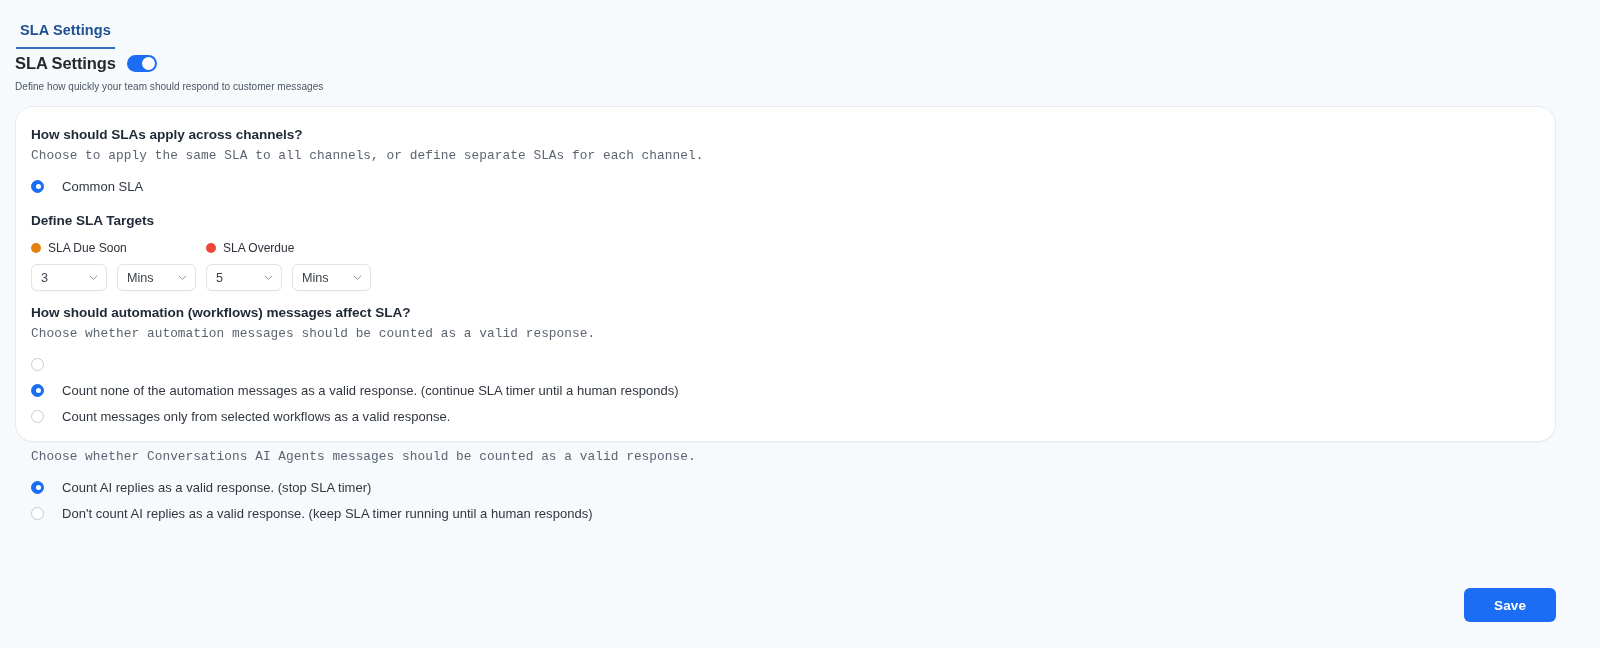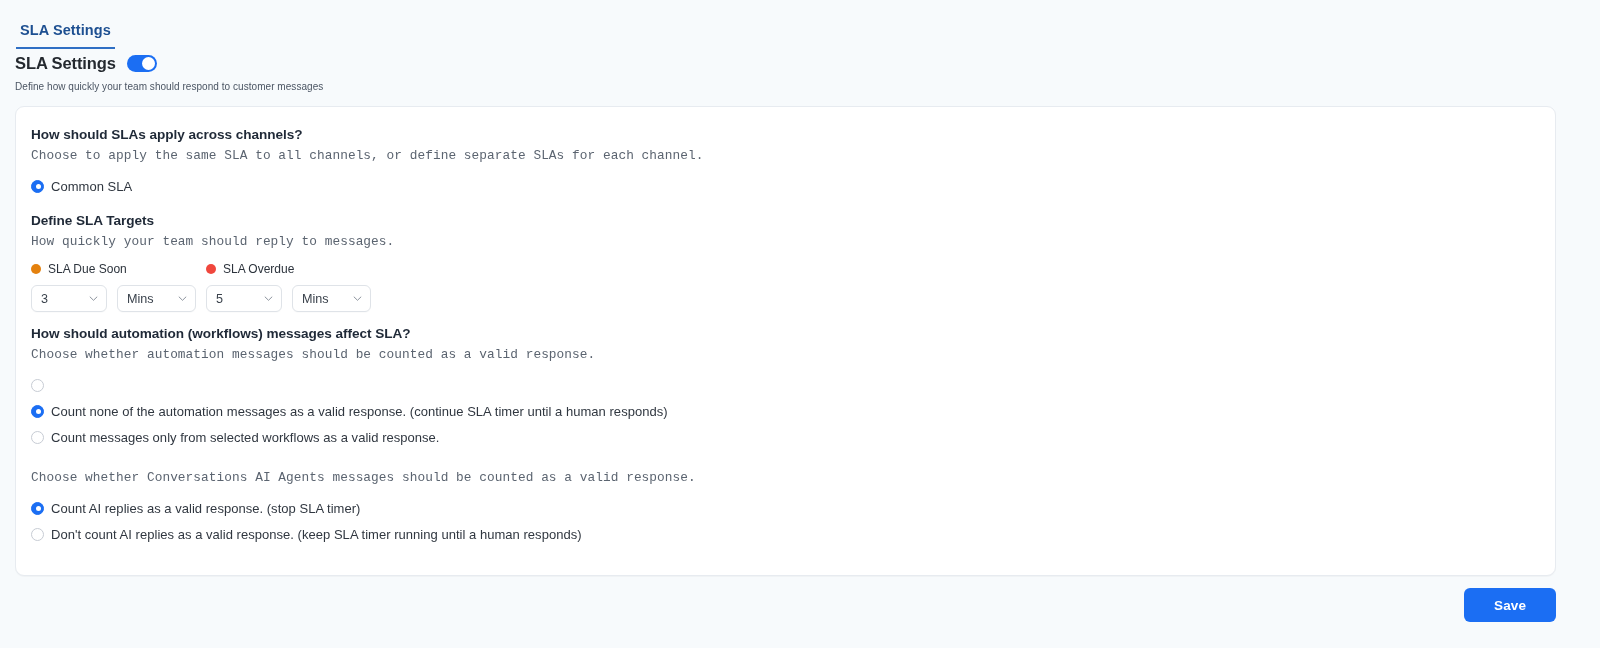--- a/index.html
+++ b/index.html
@@ -65,24 +65,24 @@
     font-size: 10px;
     color: #4b5563;
     letter-spacing: 0.05px;
   }
 
   
   .card {
     position: absolute;
     left: 15px; top: 106px;
     width: 1541px;
-    height: 470px;
+    height: 336px;
     background: #ffffff;
     border: 1px solid #e7ebf0;
-    border-radius: 9px;
+    border-radius: 18px;
     box-shadow: 0 1px 1px rgba(16,24,40,0.03);
   }
   .card-inner { padding: 20px 0 0 15px; }
 
   .section { margin-bottom: 0; }
   .sec-title {
     font-size: 13.6px;
     font-weight: 700;
     color: #1f2937;
     letter-spacing: -0.05px;
@@ -92,21 +92,21 @@
     font-size: 12.8px;
     color: #5b6470;
     letter-spacing: 0.05px;
     font-family: Liberation Mono, monospace;
   }
 
   
   .radio-row {
     display: flex;
     align-items: center;
-    gap: 7px;
+    gap: 18px;
     height: 26px;
     cursor: pointer;
   }
   .radio {
     position: relative;
     width: 13px; height: 13px;
     border-radius: 50%;
     border: 1px solid #c7ccd4;
     background: #ffffff;
     flex: none;
@@ -235,21 +235,20 @@
         <div class="radio-row">
           <span class="radio on"></span>
           <span class="radio-label">Common SLA</span>
         </div>
       </div>
 
       <div class="gap-lg"></div>
 
       <div class="section">
         <div class="sec-title">Define SLA Targets</div>
-        <div class="sec-desc">How quickly your team should reply to messages.</div>
         <div class="gap-md"></div>
 
         <div class="dot-row">
           <div class="dot-group first">
             <span class="dot warn"></span>
             <span class="dot-label">SLA Due Soon</span>
           </div>
           <div class="dot-group">
             <span class="dot danger"></span>
             <span class="dot-label">SLA Overdue</span>

